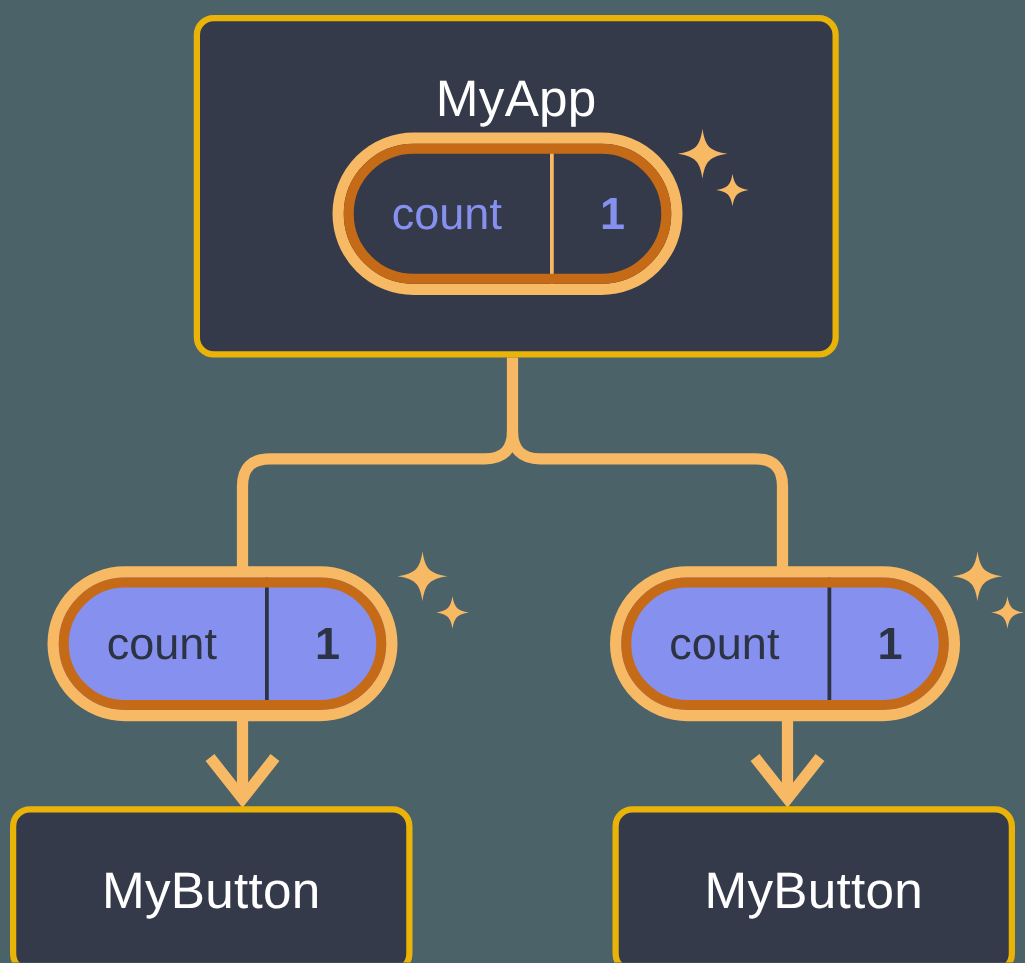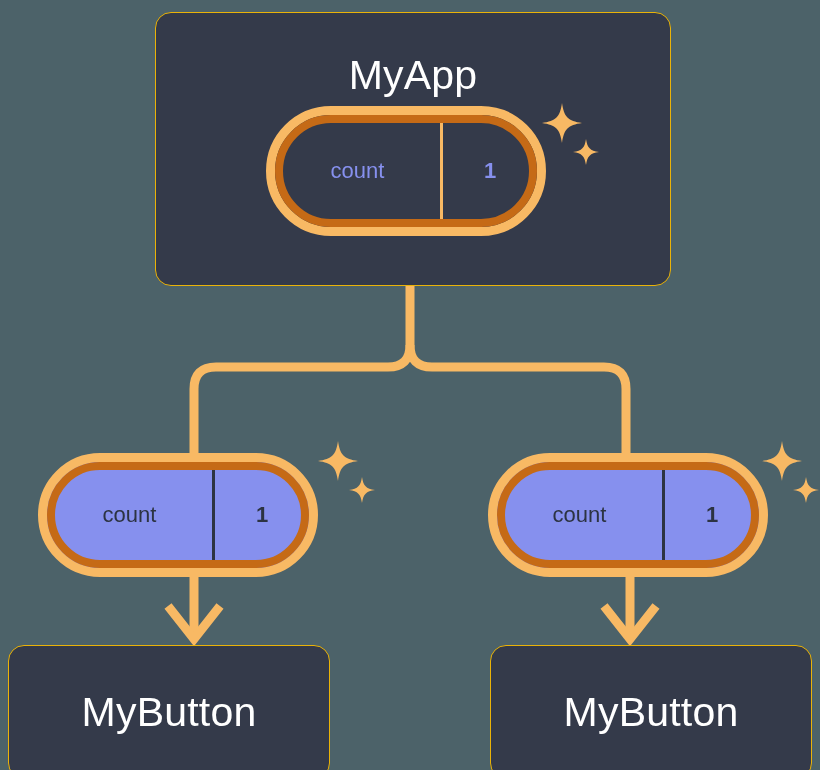--- a/index.html
+++ b/index.html
@@ -30,21 +30,21 @@
     width: 820px;
     height: 770px;
     z-index: 1;
     pointer-events: none;
   }
 
   
   .node-box {
     position: absolute;
     background: #343a4a;
-    border: 1px solid #eab308;
+    border: 5px solid #eab308;
     border-radius: 16px;
     box-sizing: border-box;
     z-index: 2;
   }
 
   #app-box {
     left: 155px;
     top: 12px;
     width: 516px;
     height: 274px;
@@ -130,21 +130,21 @@
     color: #2c3342;
   }
   .pill-leaf .pill-divider {
     background: #2c3342;
   }
 
   .pill-key, .pill-val {
     display: flex;
     align-items: center;
     justify-content: center;
-    font-size: 22px;
+    font-size: 36px;
     line-height: 1;
     white-space: nowrap;
   }
   .pill-key { flex: 0 0 165px; }
   .pill-val { flex: 1 1 auto; font-weight: 700; }
 
   .pill-divider {
     width: 3px;
     flex: 0 0 3px;
     margin: 0;

